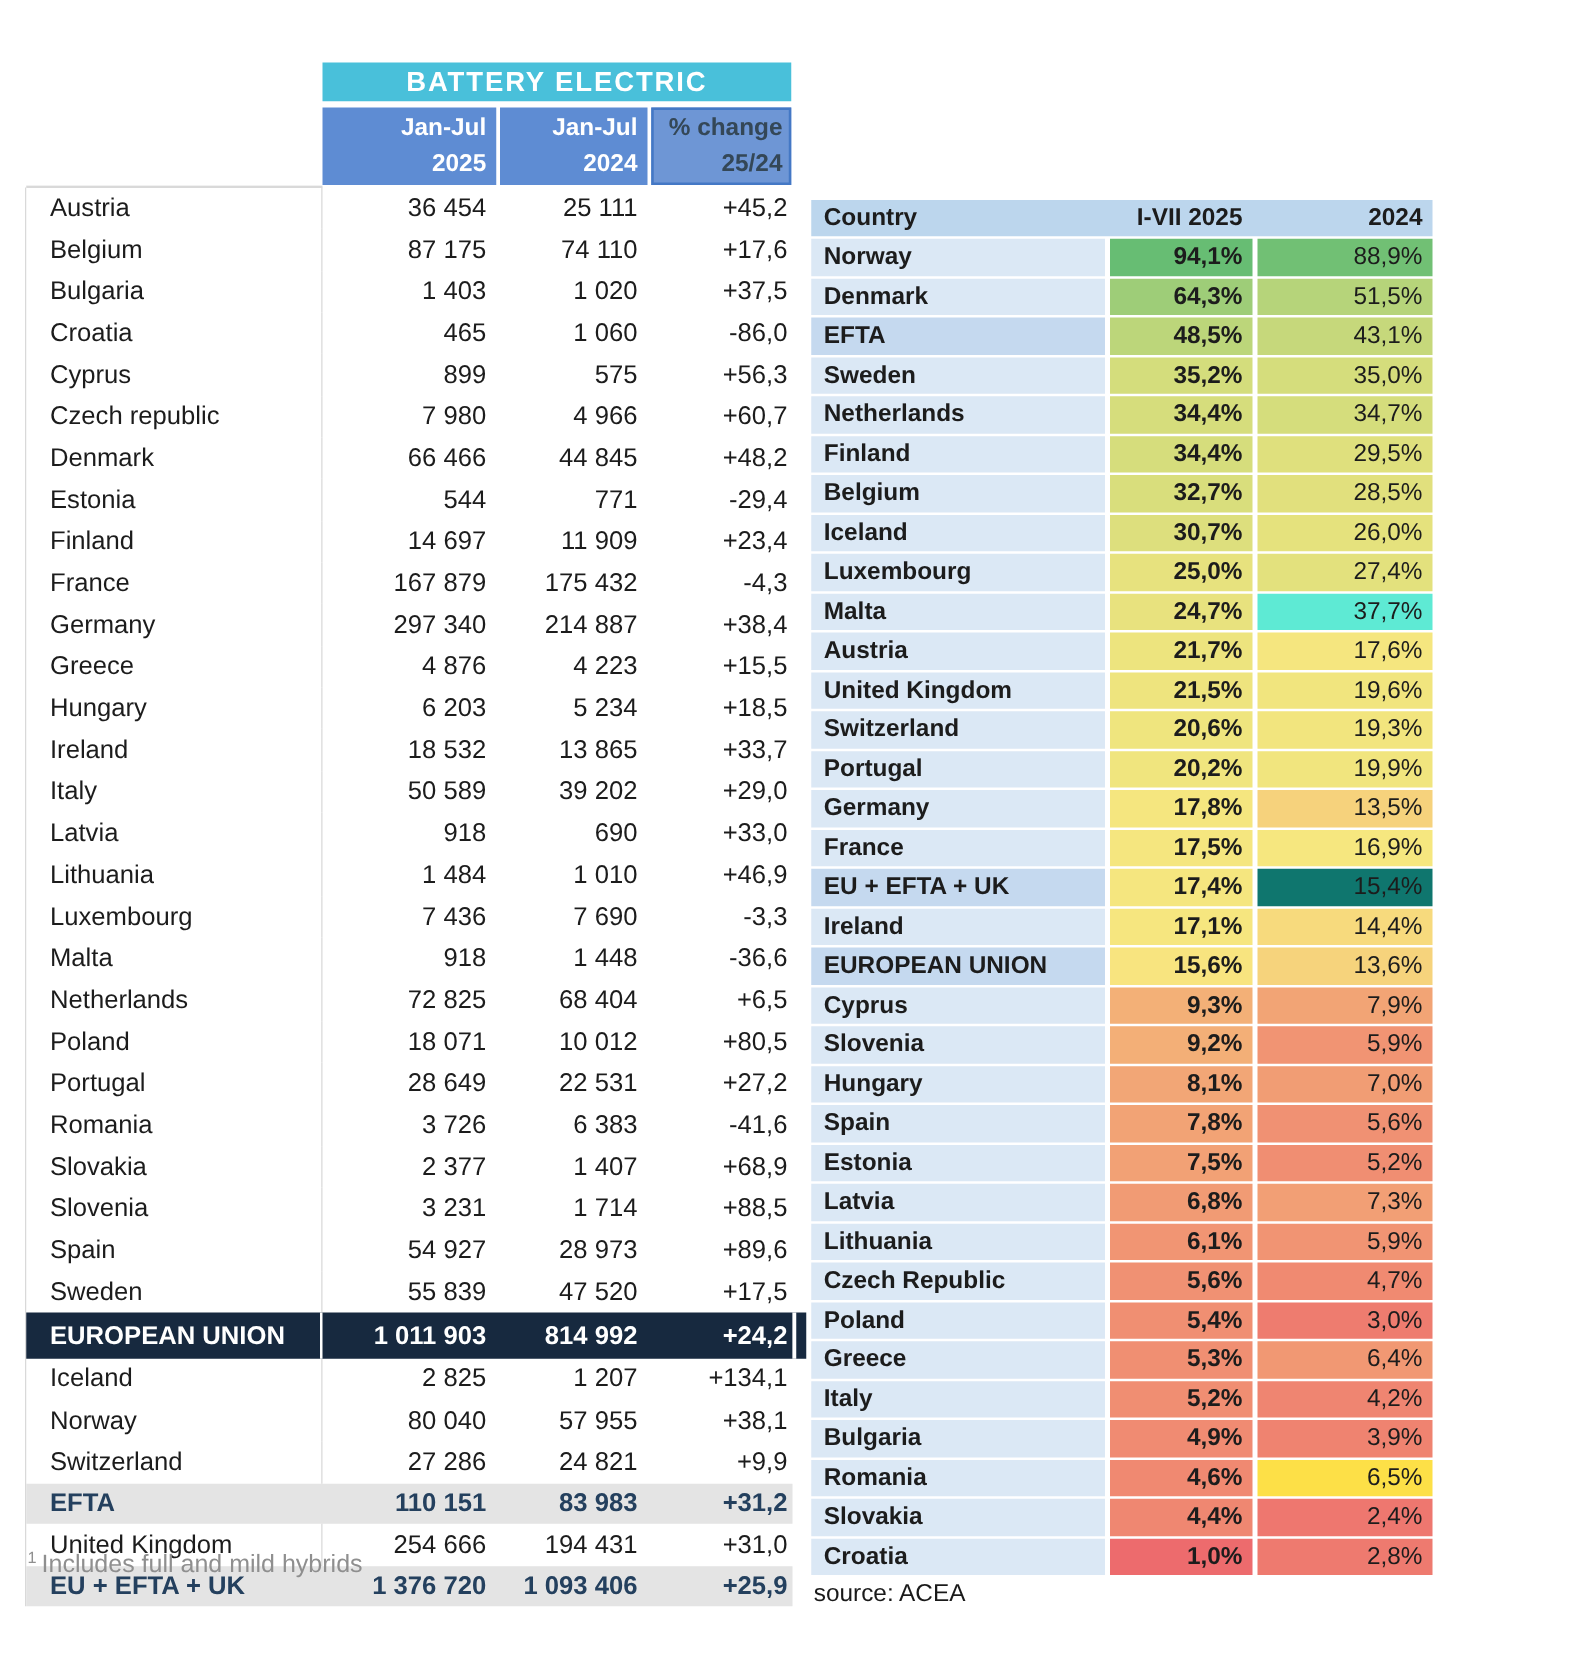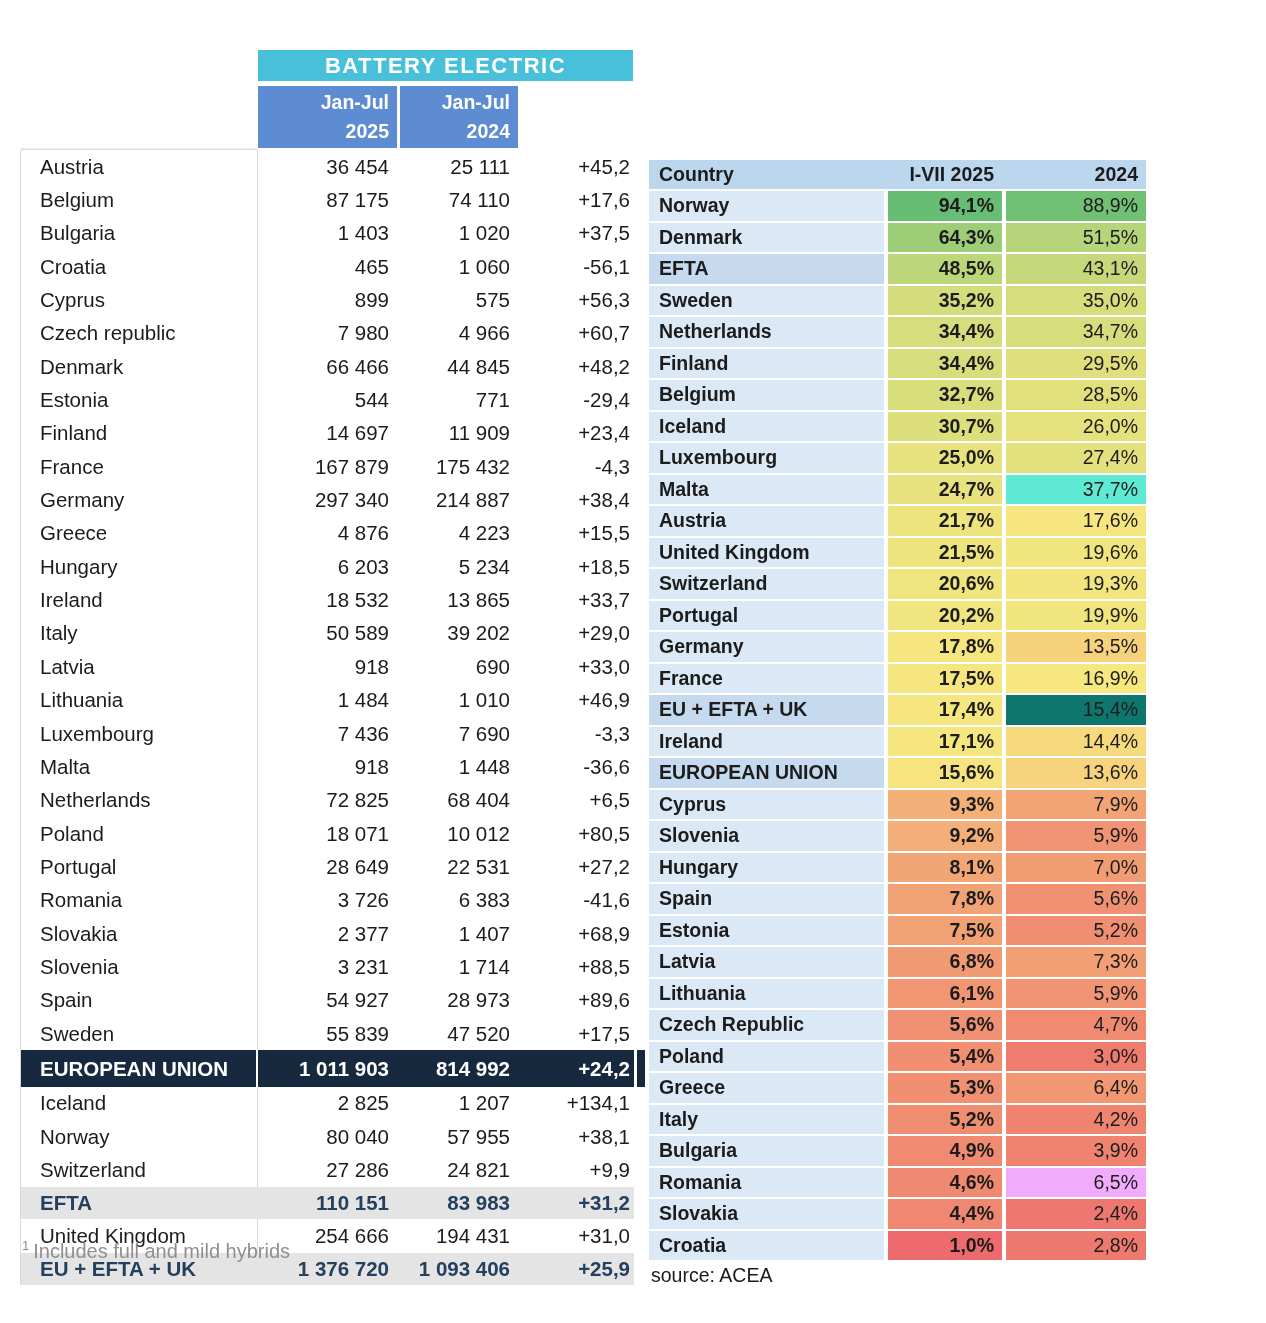--- a/index.html
+++ b/index.html
@@ -63,20 +63,24 @@
     <div class="lt-title">BATTERY ELECTRIC</div>
     <div class="lt-headrow">
         <div class="lt-hcell hc0">
           <div class="hl">Jan-Jul</div>
           <div class="hl">2025</div>
         </div>
         <div class="lt-hcell hc1">
           <div class="hl">Jan-Jul</div>
           <div class="hl">2024</div>
         </div>
+        <div class="lt-hcell hc2">
+          <div class="hl">% change</div>
+          <div class="hl">25/24</div>
+        </div>
       </div>
     <div class="lt-body">
         <div class="lt-row normal">
           <div class="cell c0">Austria</div>
           <div class="cell c1">36 454</div>
           <div class="cell c2">25 111</div>
           <div class="cell c3">+45,2</div>
         </div>
         <div class="lt-row normal">
           <div class="cell c0">Belgium</div>
@@ -87,21 +91,21 @@
         <div class="lt-row normal">
           <div class="cell c0">Bulgaria</div>
           <div class="cell c1">1 403</div>
           <div class="cell c2">1 020</div>
           <div class="cell c3">+37,5</div>
         </div>
         <div class="lt-row normal">
           <div class="cell c0">Croatia</div>
           <div class="cell c1">465</div>
           <div class="cell c2">1 060</div>
-          <div class="cell c3">-56,1</div>
+          <div class="cell c3">-86,0</div>
         </div>
         <div class="lt-row normal">
           <div class="cell c0">Cyprus</div>
           <div class="cell c1">899</div>
           <div class="cell c2">575</div>
           <div class="cell c3">+56,3</div>
         </div>
         <div class="lt-row normal">
           <div class="cell c0">Czech republic</div>
           <div class="cell c1">7 980</div>
@@ -376,21 +380,21 @@
         <div class="rt-cell rt-val rt-v25" style="background: rgb(240, 143, 114);">5,3%</div>
         <div class="rt-cell rt-val rt-v24" style="background: rgb(241, 152, 115);">6,4%</div>
         <div class="rt-cell rt-name">Italy</div>
         <div class="rt-cell rt-val rt-v25" style="background: rgb(240, 142, 114);">5,2%</div>
         <div class="rt-cell rt-val rt-v24" style="background: rgb(239, 133, 113);">4,2%</div>
         <div class="rt-cell rt-name">Bulgaria</div>
         <div class="rt-cell rt-val rt-v25" style="background: rgb(240, 139, 114);">4,9%</div>
         <div class="rt-cell rt-val rt-v24" style="background: rgb(239, 131, 112);">3,9%</div>
         <div class="rt-cell rt-name">Romania</div>
         <div class="rt-cell rt-val rt-v25" style="background: rgb(240, 137, 113);">4,6%</div>
-        <div class="rt-cell rt-val rt-v24" style="background: #f0abfc;">6,5%</div>
+        <div class="rt-cell rt-val rt-v24" style="background: #fde047;">6,5%</div>
         <div class="rt-cell rt-name">Slovakia</div>
         <div class="rt-cell rt-val rt-v25" style="background: rgb(239, 135, 113);">4,4%</div>
         <div class="rt-cell rt-val rt-v24" style="background: rgb(238, 119, 111);">2,4%</div>
         <div class="rt-cell rt-name">Croatia</div>
         <div class="rt-cell rt-val rt-v25" style="background: rgb(237, 107, 109);">1,0%</div>
         <div class="rt-cell rt-val rt-v24" style="background: rgb(238, 122, 111);">2,8%</div>
       </div>
     <div class="source">source: ACEA</div>
   </section>
 

